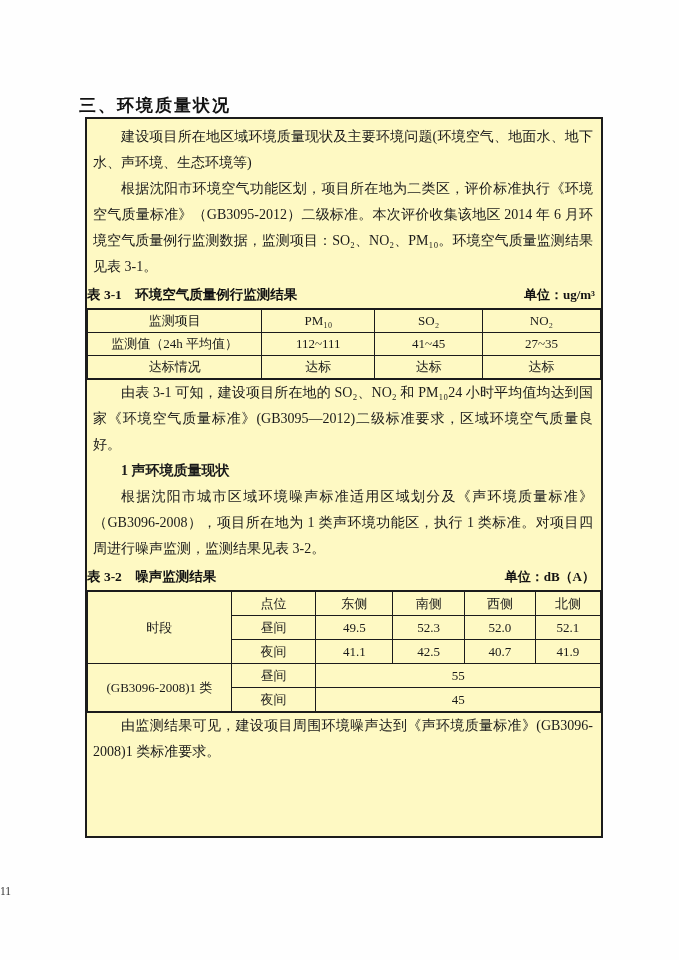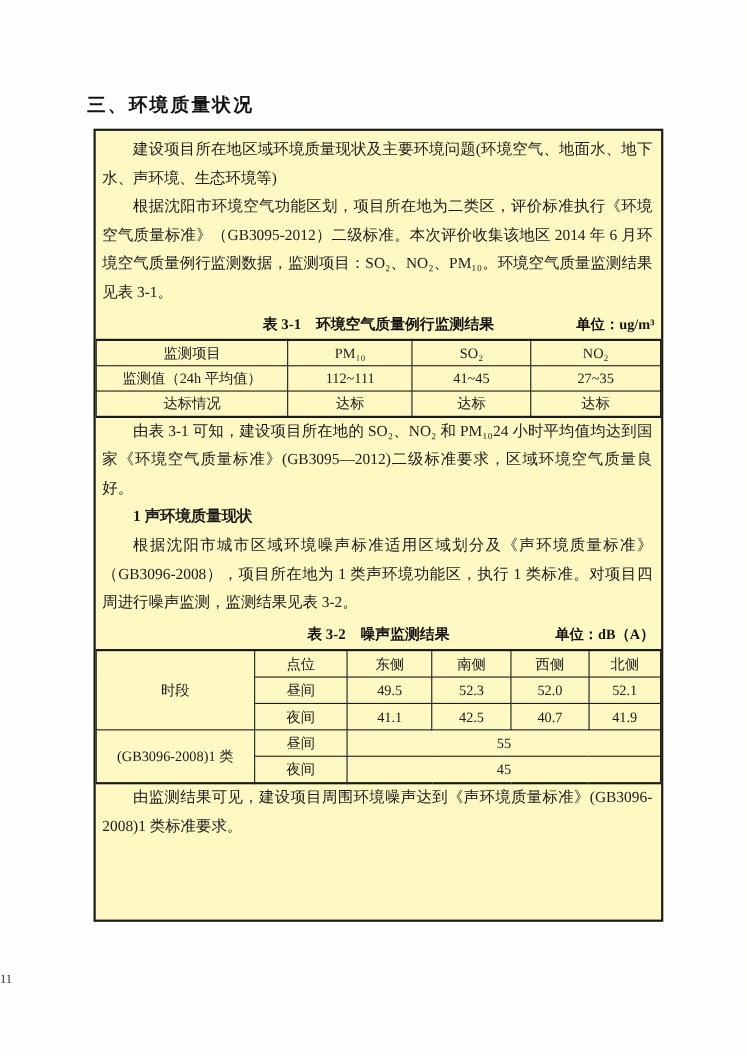--- a/index.html
+++ b/index.html
@@ -5,21 +5,21 @@
   html, body { margin:0; padding:0; }
   body {
     width:679px; height:960px;
     background:#fefefe;
     font-family:"Liberation Serif","DejaVu Serif",serif;
     color:#161616;
     position:relative;
     overflow:hidden;
   }
   .sec-title {
-    position:absolute; left:79px; top:84px;
+    position:absolute; left:79px; top:94px;
     font-size:17px; font-weight:bold; letter-spacing:2px;
     color:#121212;
   }
   .doc-box {
     position:absolute; left:85px; top:117px;
     width:518px; height:721px;
     border:2px solid #1c1c1c;
     box-sizing:border-box;
     padding-top:5px;
     background:#fef9c3;
@@ -29,21 +29,21 @@
     font-size:14px; line-height:26px;
     text-align:justify; text-indent:28px;
     color:#1a1a1a;
   }
   p.bold { font-weight:bold; }
   .cap {
     position:relative;
     height:25px; line-height:25px;
     margin:2px 0 1px 0;
     font-size:13.5px; font-weight:bold;
-    text-align:center;
+    text-align:left;
     color:#121212;
   }
   .cap-unit { position:absolute; right:6px; top:0; font-size:13px; }
   table.tbl {
     width:100%;
     border-collapse:collapse;
     table-layout:fixed;
     border-top:2px solid #1c1c1c;
     border-bottom:2px solid #1c1c1c;
     font-size:13px;

